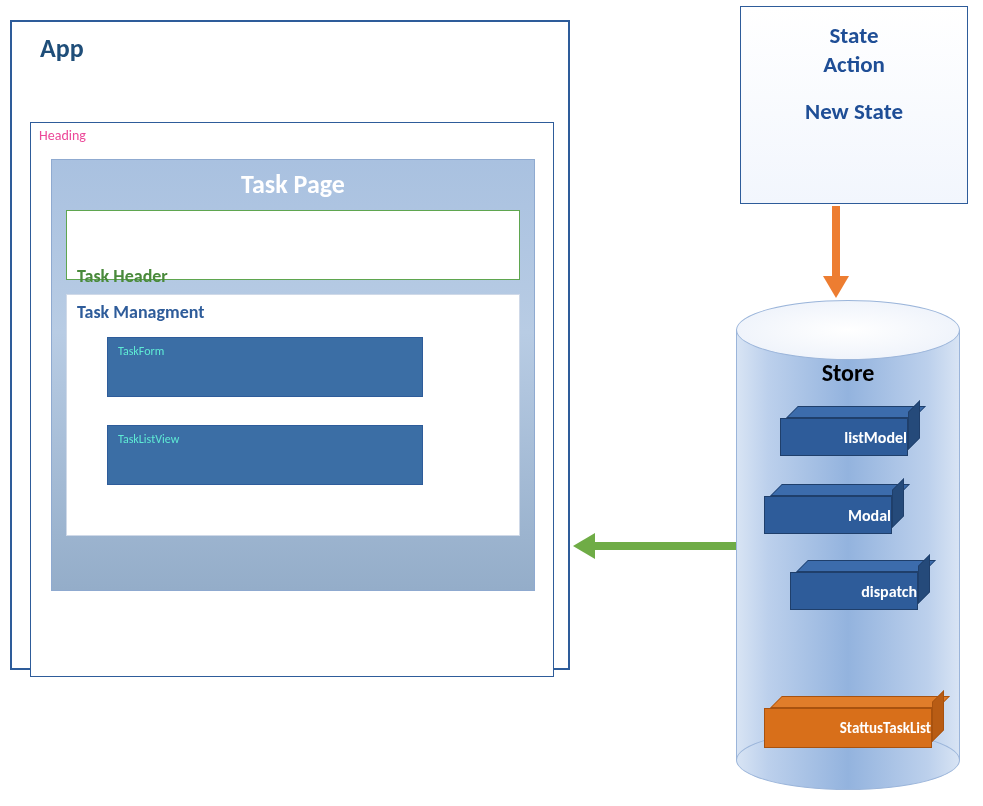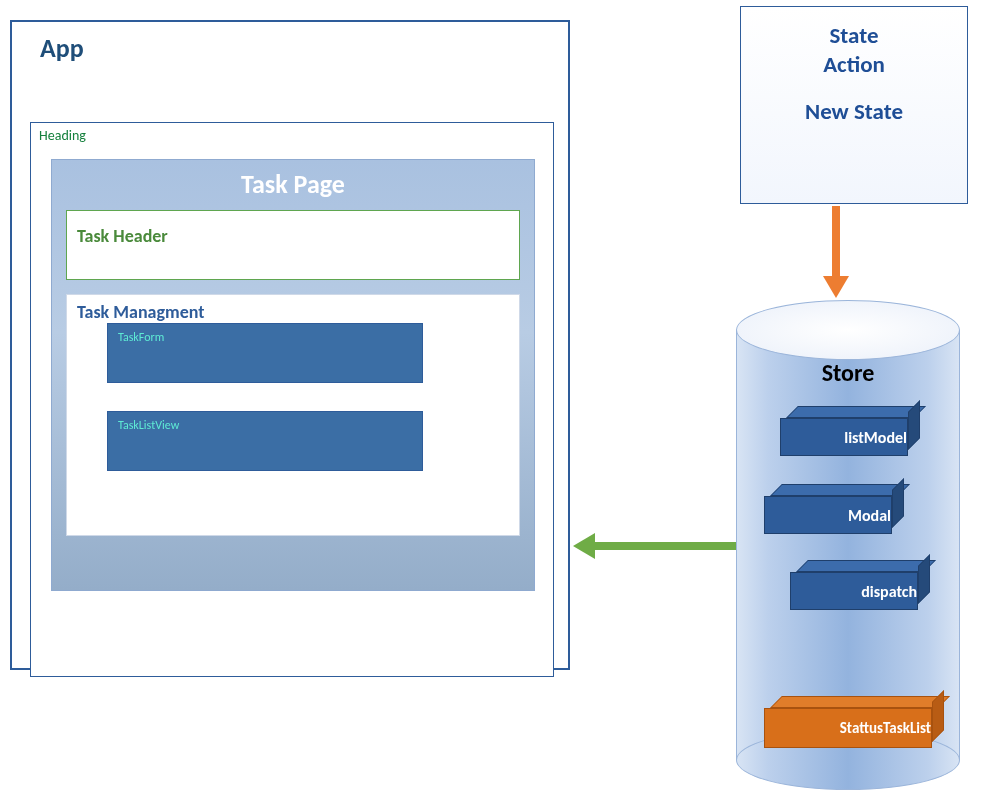--- a/index.html
+++ b/index.html
@@ -29,21 +29,21 @@
   .heading-box {
     position: absolute;
     left: 18px;
     top: 100px;
     width: 524px;
     height: 555px;
     border: 1px solid #2e5c9a;
     background: #ffffff;
   }
   .heading-label {
-    color: #15803d;
+    color: #ec4899;
     font-size: 14px;
     padding: 4px 8px;
   }
   .task-page {
     position: absolute;
     left: 20px;
     top: 36px;
     width: 484px;
     height: 432px;
     background: linear-gradient(to bottom, #a9c1e0 0%, #b8cce4 40%, #94adc9 100%);
@@ -59,33 +59,35 @@
   .task-header {
     margin: 0 14px 14px 14px;
     height: 70px;
     background: #ffffff;
     border: 1.5px solid #5fa64f;
   }
   .task-header-label {
     color: #4a8a3b;
     font-size: 18px;
     font-weight: 600;
-    padding: 14px 10px;
+    padding: 22px 10px;
+    margin-top: 32px;
   }
   .task-management {
     margin: 0 14px;
     height: 242px;
     background: #ffffff;
     border: 1px solid #cfd9e8;
     padding: 6px 10px 10px 10px;
   }
   .task-management-label {
     color: #2e5c9a;
     font-size: 18px;
     font-weight: 600;
+    margin-bottom: 14px;
   }
   .bar {
     width: 316px;
     height: 60px;
     background: #3b6ea5;
     border: 1.5px solid #2e5c9a;
     margin-left: 30px;
     margin-bottom: 28px;
     padding: 6px 10px;
   }

